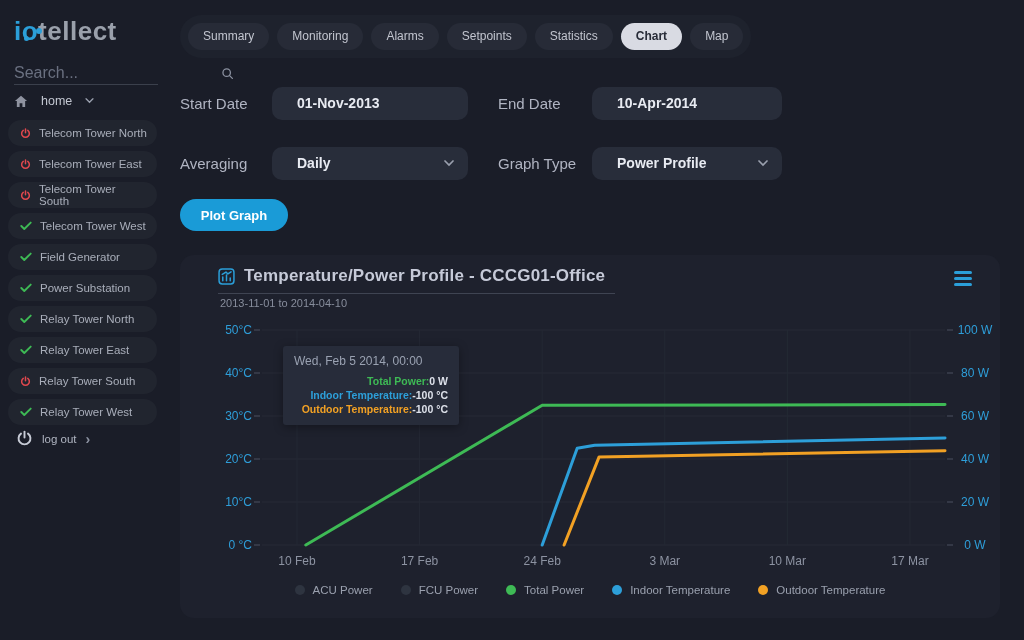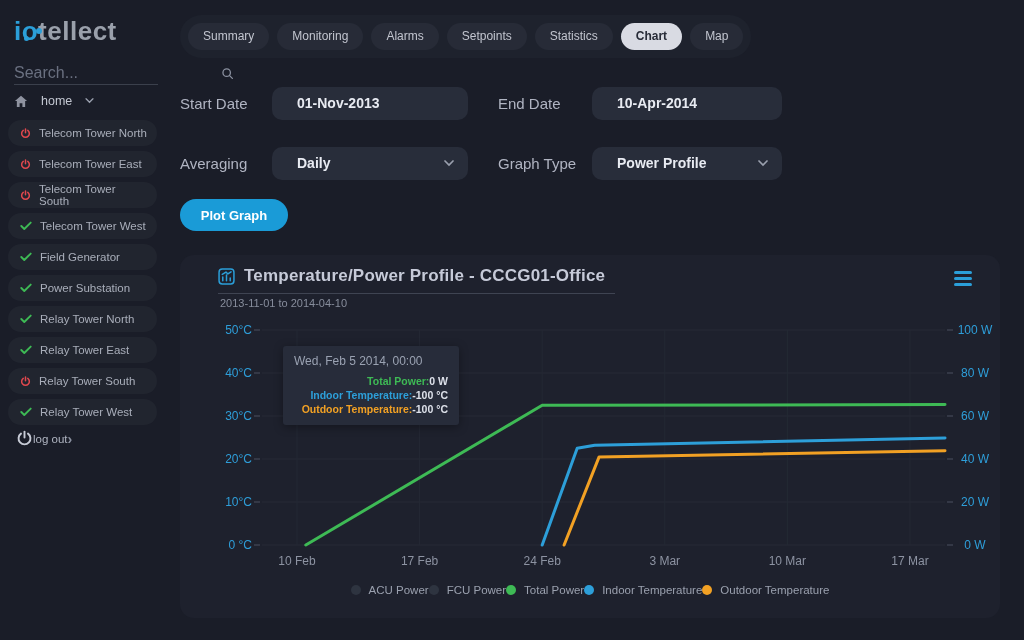--- a/index.html
+++ b/index.html
@@ -18,21 +18,21 @@
   .search-box input{flex:1;background:transparent;border:none;outline:none;color:#8b91a0;font-size:16px;font-family:inherit;padding:0;}
   .search-box input::placeholder{color:#6a7080;}
   .home-row{position:absolute;left:14px;top:94px;display:flex;align-items:center;gap:13px;font-size:12.5px;color:#c3c7d1;cursor:pointer;}
   .side-list{position:absolute;left:8px;top:120px;width:149px;display:flex;flex-direction:column;gap:5px;}
   .s-item{height:26px;border-radius:13px;background:#21252f;display:flex;align-items:center;gap:8px;
           padding:0 10px 0 12px;font-size:11.5px;color:#a9aeba;cursor:pointer;}
   .ico{display:inline-flex;align-items:center;justify-content:center;flex:0 0 auto;}
   .ico.red{color:#e0484e;}
   .ico.green{color:#3eba55;}
   .ico.gray{color:#c7cbd6;}
-  .logout-row{position:absolute;left:16px;top:430px;display:flex;align-items:center;font-size:11.5px;color:#b0b5c1;cursor:pointer;}
+  .logout-row{position:absolute;left:16px;top:430px;display:flex;align-items:center;gap:9px;font-size:11.5px;color:#b0b5c1;cursor:pointer;}
   .chev-r{color:#8b91a0;font-size:14px;font-weight:bold;}
 
   
   .nav-wrap{position:absolute;left:180px;top:15px;height:43px;border-radius:22px;background:#1e222d;
             display:inline-flex;align-items:center;padding:0 8px;gap:8px;}
   .tab{height:27px;line-height:27px;padding:0 15px;border-radius:14px;background:#272b37;color:#c2c5cf;
        font-size:12px;cursor:pointer;white-space:nowrap;}
   .tab.active{background:#d9dbe3;color:#272b37;font-weight:bold;}
 
   
@@ -54,21 +54,21 @@
   .plot-svg{position:absolute;left:82px;top:75px;overflow:visible;}
   .ytick{position:absolute;font-size:12px;color:#2e9ed9;height:16px;line-height:16px;}
   .ytick.left{width:72px;text-align:right;left:0;}
   .ytick.right{left:772px;text-align:center;width:46px;}
   .xtick{position:absolute;font-size:12px;color:#8d93a2;width:64px;text-align:center;top:299px;}
   .tooltip{position:absolute;left:103px;top:91px;width:176px;border-radius:3px;background:#272c3a;
            box-shadow:0 2px 10px rgba(0,0,0,.35);padding:8px 11px 9px;box-sizing:border-box;}
   .tooltip .tt-head{font-size:12px;color:#9aa2b2;margin-bottom:6px;}
   .tt-row{display:flex;justify-content:flex-end;font-size:10.5px;font-weight:bold;line-height:14px;}
   .tt-row .val{color:#dde1ea;}
-  .legend{position:absolute;left:0;right:0;bottom:22px;display:flex;justify-content:center;}
+  .legend{position:absolute;left:0;right:0;bottom:22px;display:flex;justify-content:center;gap:28px;}
   .lg-item{display:flex;align-items:center;gap:8px;font-size:11.5px;color:#9aa0ae;cursor:pointer;white-space:nowrap;}
   .lg-dot{width:10px;height:10px;border-radius:50%;flex:0 0 auto;}
 </style>
 </head>
 <body>
 
 <div class="screen">
 
   <aside class="sidebar">
     <div class="logo">

